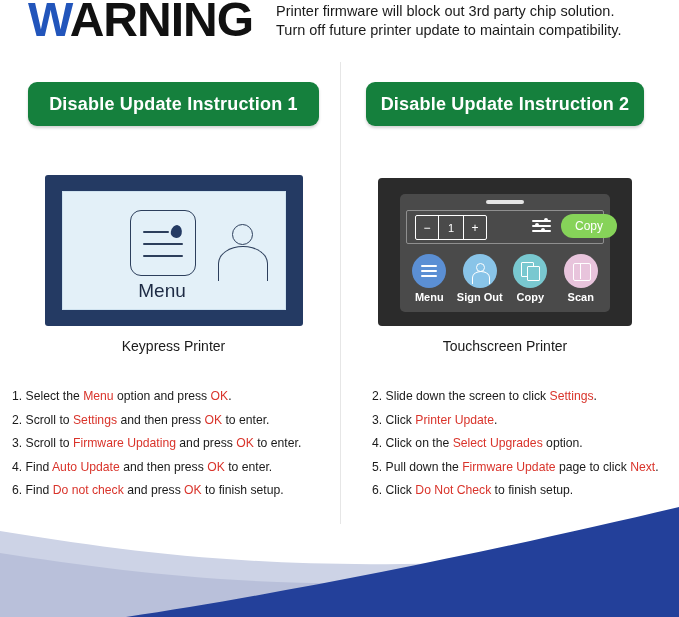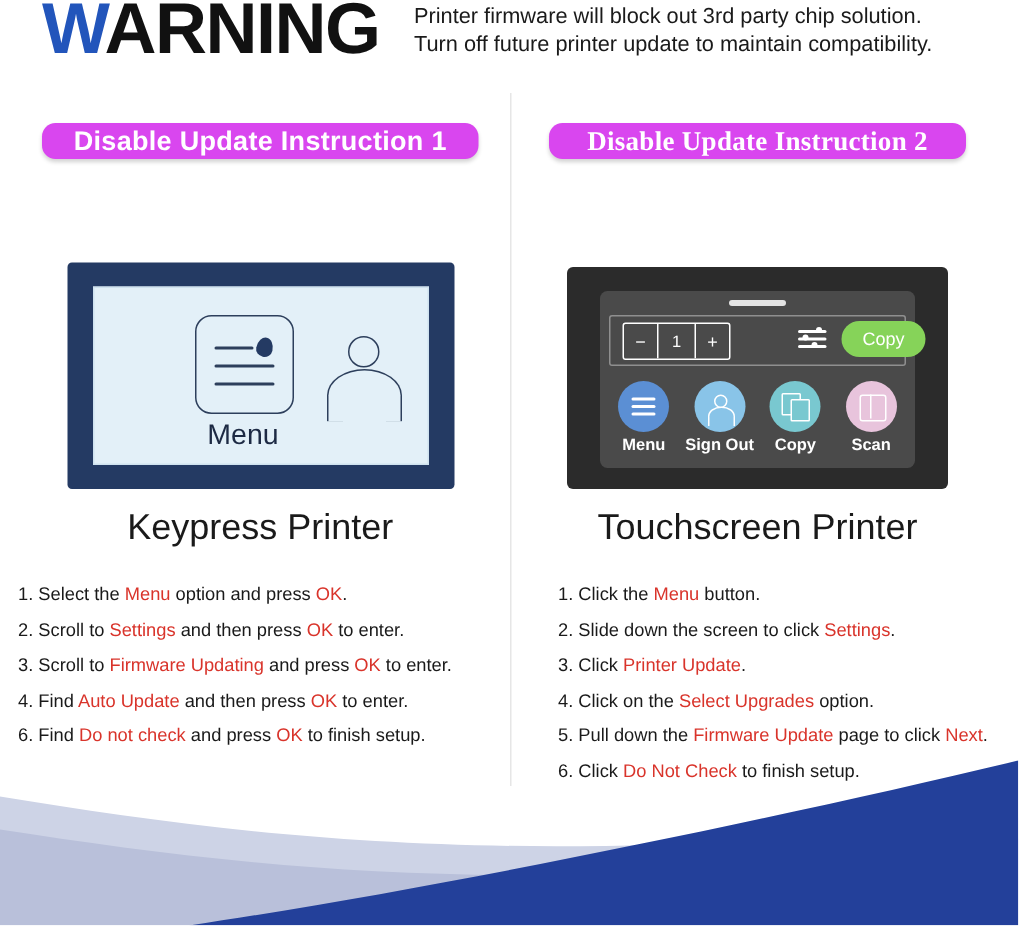--- a/index.html
+++ b/index.html
@@ -28,31 +28,31 @@
   .header-lines div{white-space:nowrap;}
 
   
   .col-divider{
     position:absolute;left:340px;top:62px;width:1px;height:462px;
     background:#e6e6e6;
   }
 
   
   .pill{
-    position:absolute;height:24px;border-radius:9px;
-    background:#d946ef;
+    position:absolute;height:44px;border-radius:9px;
+    background:#15803d;
     box-shadow:0 2px 3px rgba(0,0,0,0.18);
     display:flex;align-items:center;justify-content:center;
   }
   .pill span{
     color:#ffffff;font-size:18px;font-weight:bold;letter-spacing:0.2px;
     white-space:nowrap;
   }
   #pill1{left:28px;top:82px;width:291px;}
-  #pill2{left:366px;top:82px;width:278px;font-family:Liberation Serif, serif;}
+  #pill2{left:366px;top:82px;width:278px;}
 
   
   .kp-device{
     position:absolute;left:45px;top:175px;width:258px;height:151px;
     background:#243a63;border-radius:3px;
   }
   .kp-screen{
     position:absolute;left:17px;top:16px;right:17px;bottom:16px;
     background:#e3f0f8;border:1px solid #cfe2ef;
   }
@@ -149,21 +149,21 @@
   .pers .b{position:absolute;left:1px;top:8.5px;width:16px;height:12px;border:1.6px solid #fff;border-bottom:none;border-radius:50% 50% 0 0;}
   .cpic{position:relative;width:18px;height:18px;}
   .cpic .pg1{position:absolute;left:0;top:0;width:11px;height:13px;border:1.6px solid #fff;border-radius:1px;}
   .cpic .pg2{position:absolute;left:6px;top:4px;width:11px;height:13px;border:1.6px solid #fff;border-radius:1px;background:#79c8d0;}
   .scic{position:relative;width:18px;height:17px;}
   .scic .bx{position:absolute;left:1px;top:0;width:16px;height:16px;border:1.6px solid #fff;border-radius:2px;}
   .scic .bar{position:absolute;left:8px;top:0;width:1.6px;height:16px;background:#fff;}
 
   
   .caption{
-    position:absolute;font-size:24px;color:#1a1a1a;text-align:center;white-space:nowrap;
+    position:absolute;font-size:14px;color:#1a1a1a;text-align:center;white-space:nowrap;
   }
   #cap1{left:28px;top:338px;width:291px;}
   #cap2{left:366px;top:338px;width:278px;}
 
   
   .steps{position:absolute;font-size:12.2px;color:#1a1a1a;line-height:14px;}
   #steps1{left:12px;top:389px;width:308px;}
   #steps2{left:372px;top:389px;width:300px;}
   .steps .step{margin-bottom:9.5px;white-space:nowrap;}
   .hl{color:#d9342b;}
@@ -283,21 +283,20 @@
   <div class="caption" id="cap2">Touchscreen Printer</div>
 
   <div class="steps" id="steps1">
       <div class="step"><span>1. </span><span>Select the </span><span class="hl">Menu</span><span> option and press </span><span class="hl">OK</span><span>.</span></div>
       <div class="step"><span>2. </span><span>Scroll to </span><span class="hl">Settings</span><span> and then press </span><span class="hl">OK</span><span> to enter.</span></div>
       <div class="step"><span>3. </span><span>Scroll to </span><span class="hl">Firmware Updating</span><span> and press </span><span class="hl">OK</span><span> to enter.</span></div>
       <div class="step"><span>4. </span><span>Find </span><span class="hl">Auto Update</span><span> and then press </span><span class="hl">OK</span><span> to enter.</span></div>
       <div class="step"><span>6. </span><span>Find </span><span class="hl">Do not check</span><span> and press </span><span class="hl">OK</span><span> to finish setup.</span></div>
     </div>
   <div class="steps" id="steps2">
-      <div class="step"><span>1. </span><span>Click the </span><span class="hl">Menu</span><span> button.</span></div>
       <div class="step"><span>2. </span><span>Slide down the screen to click </span><span class="hl">Settings</span><span>.</span></div>
       <div class="step"><span>3. </span><span>Click </span><span class="hl">Printer Update</span><span>.</span></div>
       <div class="step"><span>4. </span><span>Click on the </span><span class="hl">Select Upgrades</span><span> option.</span></div>
       <div class="step"><span>5. </span><span>Pull down the </span><span class="hl">Firmware Update</span><span> page to click </span><span class="hl">Next</span><span>.</span></div>
       <div class="step"><span>6. </span><span>Click </span><span class="hl">Do Not Check</span><span> to finish setup.</span></div>
     </div>
 
   <svg class="deco" viewBox="0 0 679 130" preserveAspectRatio="none">
     <path d="M0,44 C160,70 350,96 679,58 L679,130 L0,130 Z" fill="#cdd3e6"></path>
     <path d="M0,66 C170,92 360,116 679,72 L679,130 L0,130 Z" fill="#b9c0da"></path>

